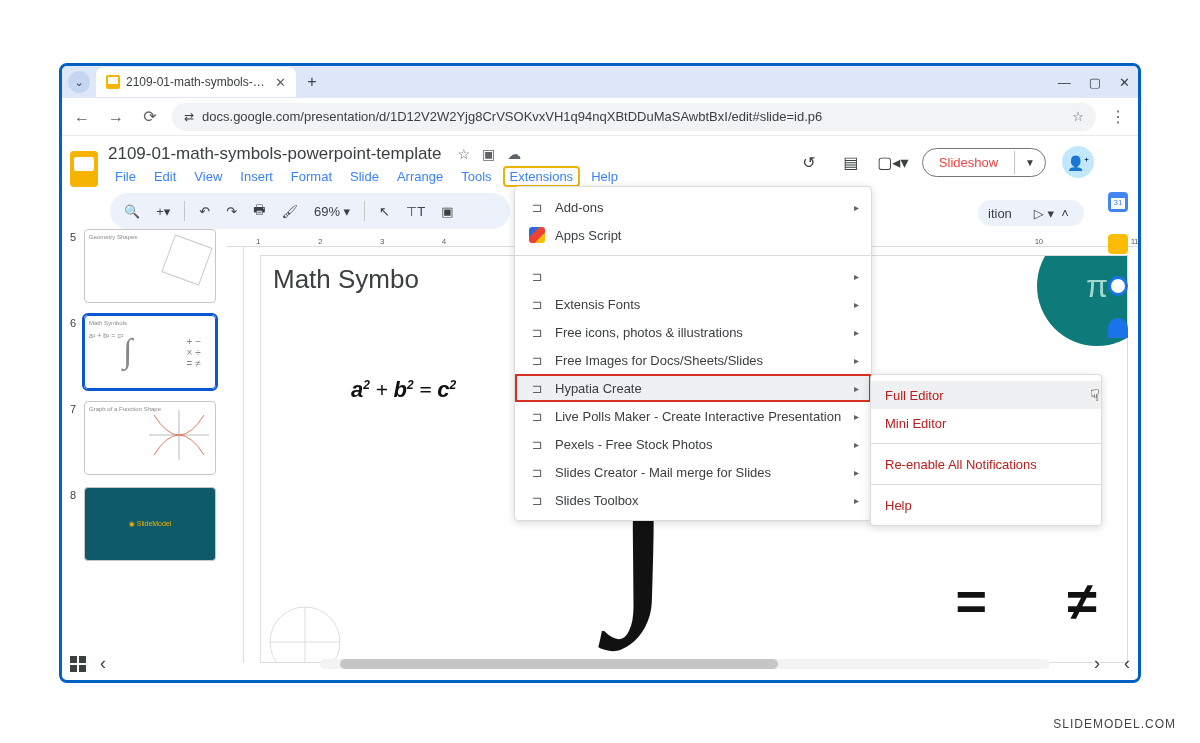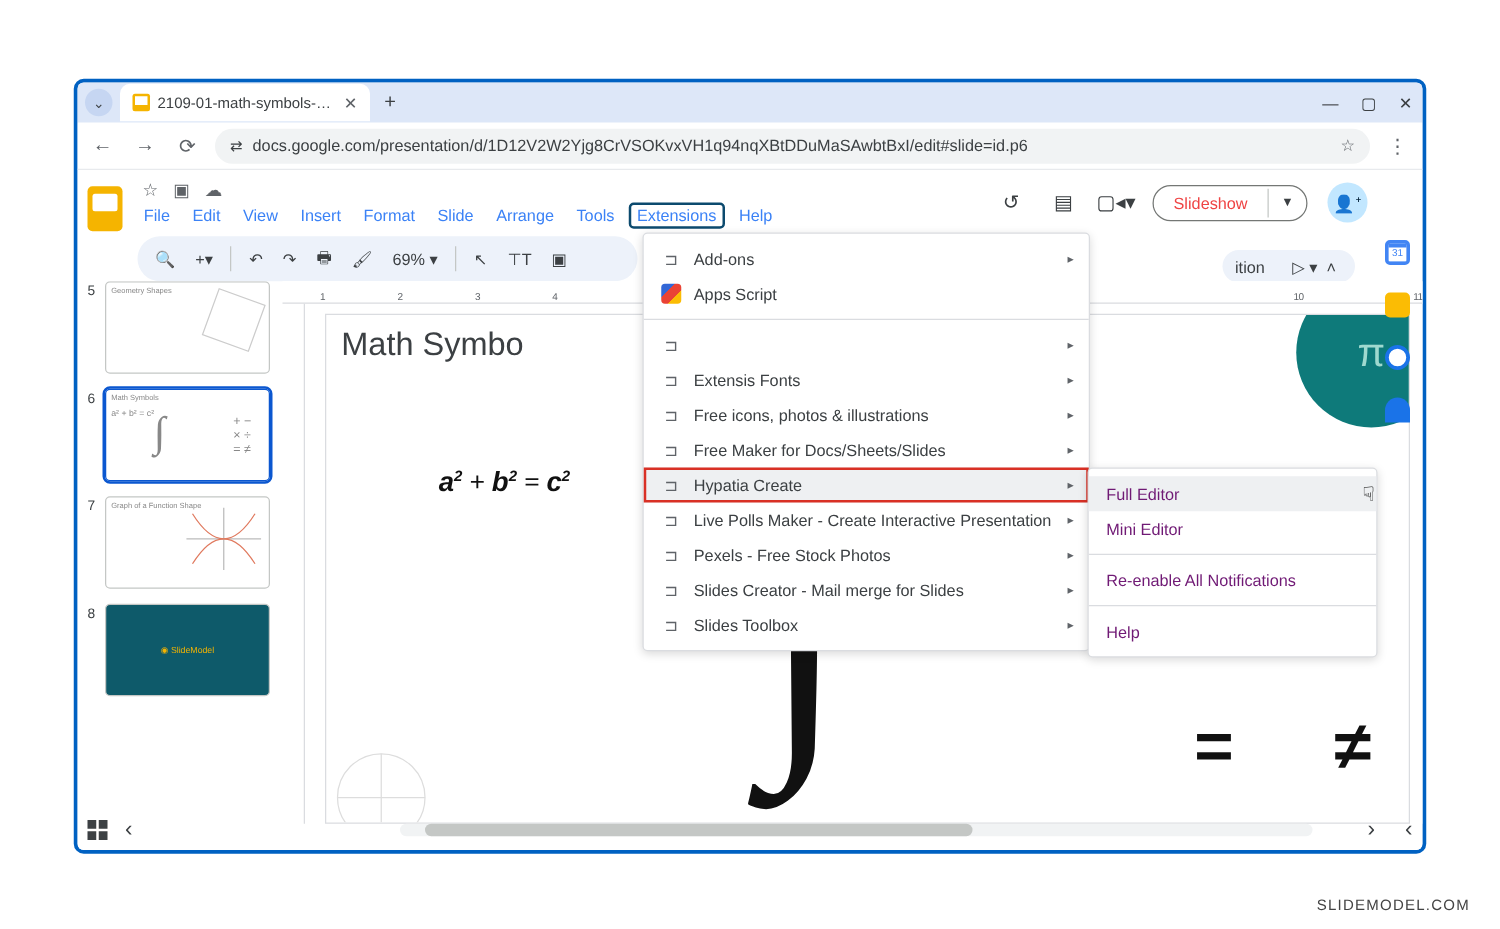--- a/index.html
+++ b/index.html
@@ -22,21 +22,21 @@
   .more-btn { width: 24px; font-size: 16px; text-align: center; color: #5f6368; }
 
   .app-area { position: relative; height: calc(100% - 70px); background: #fff; }
   .title-row { display: flex; align-items: center; padding: 8px 8px 0 8px; gap: 10px; }
   .slides-favicon { width: 28px; height: 36px; background: #f5b400; border-radius: 4px; position: relative; flex-shrink:0; }
   .slides-favicon::after{content:"";position:absolute;top:6px;left:4px;width:20px;height:14px;background:#fff;border-radius:2px;}
   .doc-title { font-size: 17px; color: #3c4043; }
   .doc-icons { display: flex; gap: 12px; color: #5f6368; font-size: 14px; margin-left: 6px;}
   .menu-row { display: flex; gap: 4px; padding: 2px 0 6px 48px; font-size: 13px; color: #3b82f6; }
   .menu-item { padding: 3px 7px; border-radius: 4px; }
-  .menu-item.highlight { border: 2px solid #0c4a6e; padding: 1px 5px; }
+  .menu-item.highlight { border: 2px solid #eab308; padding: 1px 5px; }
   .right-actions { position: absolute; right: 44px; top: 10px; display: flex; align-items: center; gap: 16px; }
   .icon-btn-top { width: 26px; height: 26px; display: flex; align-items: center; justify-content: center; color: #3c4043; font-size: 16px; }
   .slideshow-pill { display:flex; align-items:center; border:1px solid #747775; border-radius: 18px; overflow:hidden;}
   .slideshow-label { padding: 6px 16px; font-size: 13px; color: #ef4444; }
   .slideshow-drop { padding: 6px 10px; border-left: 1px solid #c4c7c5; font-size: 10px; color:#3c4043;}
   .share-btn { width: 32px; height: 32px; border-radius: 16px; background: #c2e7ff; display: flex; align-items: center; justify-content: center; color: #001d35; font-size: 14px;}
 
   .toolbar { height: 36px; margin: 0 10px 0 48px; background: #edf2fa; border-radius: 18px; display: flex; align-items: center; padding: 0 8px; gap: 4px; font-size: 13px; color: #3c4043; width: 400px;}
   .tool-sep { width: 1px; height: 20px; background: #c4c7c5; margin: 0 4px; }
   .tool-btn { padding: 4px 6px; display:flex;align-items:center;gap:2px; }
@@ -64,21 +64,21 @@
 
   .dd-menu { position: absolute; top: 50px; left: 452px; width: 358px; background: #fff; border: 1px solid #dadce0; border-radius: 4px; box-shadow: 0 2px 8px rgba(0,0,0,.15); padding: 6px 0; font-size: 13px; color: #3c4043; z-index: 10;}
   .dd-row { display:flex; align-items:center; height: 28px; padding: 0 14px 0 14px; gap: 10px; position:relative;}
   .dd-row.highlight-red { outline: 2px solid #d93025; outline-offset:-2px; background:#eef0f2;}
   .dd-icon { width: 16px; height: 16px; flex-shrink:0; display:flex;align-items:center;justify-content:center; color:#5f6368; font-size:13px;}
   .dd-icon.plug{transform:scaleX(-1);}
   .dd-icon.script{ background: linear-gradient(135deg,#3367d6 34%, #ea4335 34% 66%, #fbbc04 66%); border-radius:3px; }
   .dd-arrow { position: absolute; right: 12px; font-size: 10px; color: #5f6368; }
   .dd-sep { height:1px; background:#dadce0; margin: 6px 0;}
 
-  .sub-menu { position: absolute; top: 238px; left: 808px; width: 232px; background:#fff; border:1px solid #dadce0; border-radius:4px; box-shadow:0 2px 8px rgba(0,0,0,.15); padding: 6px 0; font-size:13px; color:#701a75; z-index:11;}
+  .sub-menu { position: absolute; top: 238px; left: 808px; width: 232px; background:#fff; border:1px solid #dadce0; border-radius:4px; box-shadow:0 2px 8px rgba(0,0,0,.15); padding: 6px 0; font-size:13px; color:#b91c1c; z-index:11;}
   .sm-row { height: 28px; display:flex; align-items:center; padding: 0 14px; }
   .sm-row.hover { background: #eef0f2;}
   .sm-sep { height:1px; background:#dadce0; margin: 6px 0;}
 
   .cursor { position: absolute; left: 1028px; top: 250px; font-size: 16px; z-index: 20; color:#000;}
 
   .side-panel { position: absolute; right: 6px; top: 56px; width: 28px; display:flex; flex-direction:column; gap: 22px; align-items:center;}
   .sp-icon { width: 20px; height: 20px; border-radius: 4px; }
   .sp-cal { background: linear-gradient(#4285f4,#4285f4); border:3px solid #4285f4; position:relative;}
   .sp-cal::after{content:"31"; font-size:8px; color:#4285f4; position:absolute; background:#fff; width:14px; height:11px; top:3px; left:0; text-align:center;}
@@ -129,20 +129,21 @@
     </div>
     <div class="more-btn">⋮</div>
   </div>
 
   <div class="app-area">
 
     <div class="title-row">
       <div class="slides-favicon"></div>
       <div>
         <div style="display:flex;align-items:center;gap:10px;">
+          <span class="doc-title">2109-01-math-symbols-powerpoint-template</span>
           <div class="doc-icons">
             <span>☆</span>
             <span>▣</span>
             <span>☁</span>
           </div>
         </div>
         <div class="menu-row" style="padding-left:0;">
           <span class="menu-item">File</span>
           <span class="menu-item">Edit</span>
           <span class="menu-item">View</span>
@@ -271,21 +272,21 @@
           <span>Extensis Fonts</span>
           <span class="dd-arrow">▸</span>
         </div>
       <div class="dd-row">
           <span class="dd-icon plug">⊏</span>
           <span>Free icons, photos &amp; illustrations</span>
           <span class="dd-arrow">▸</span>
         </div>
       <div class="dd-row">
           <span class="dd-icon plug">⊏</span>
-          <span>Free Maker for Docs/Sheets/Slides</span>
+          <span>Free Images for Docs/Sheets/Slides</span>
           <span class="dd-arrow">▸</span>
         </div>
       <div class="dd-row highlight-red">
           <span class="dd-icon plug">⊏</span>
           <span>Hypatia Create</span>
           <span class="dd-arrow">▸</span>
         </div>
       <div class="dd-row">
           <span class="dd-icon plug">⊏</span>
           <span>Live Polls Maker - Create Interactive Presentation</span>

